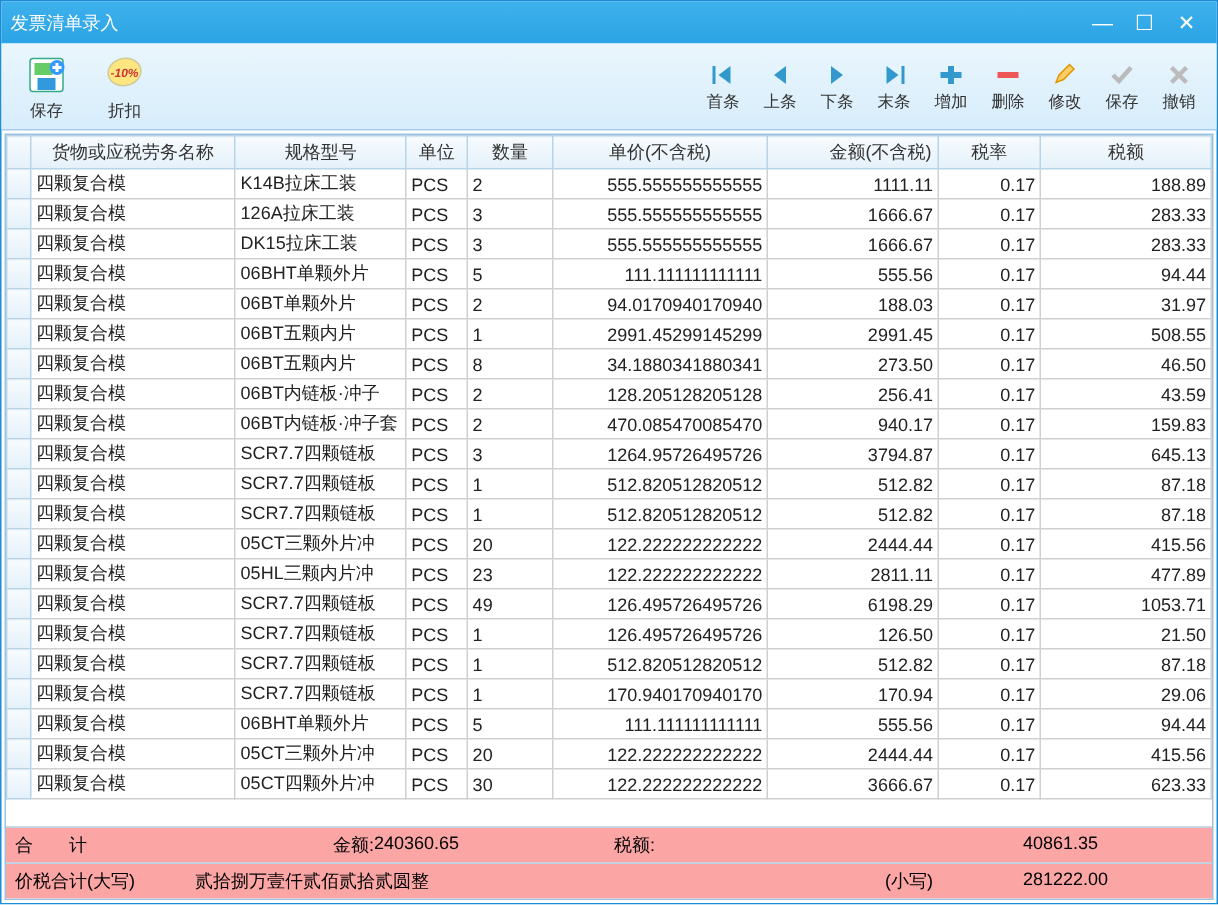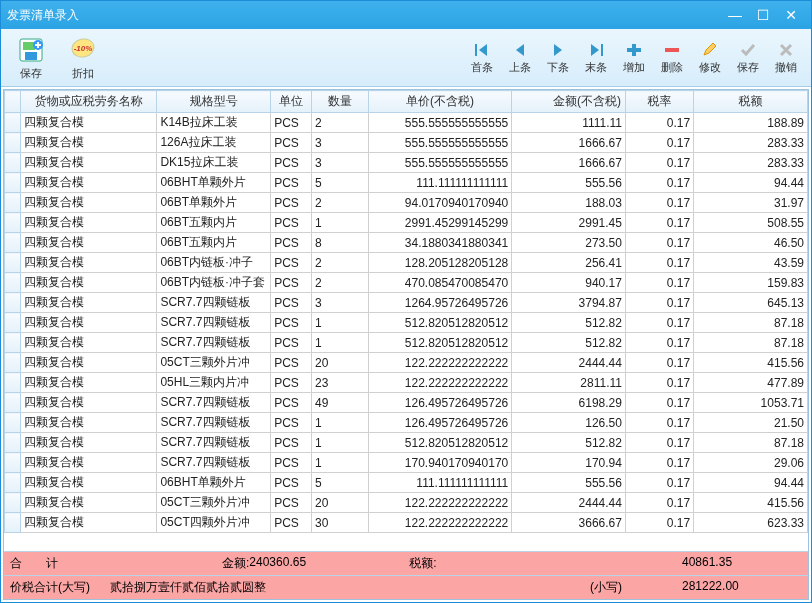--- a/index.html
+++ b/index.html
@@ -413,19 +413,19 @@
 
     <div class="summary">
       <span class="lbl">合　　计</span>
       <span class="amt-lbl">金额:</span>
       <span class="val">240360.65</span>
       <span style="margin-left:40px">税额:</span>
       <span class="val" style="margin-left:auto">40861.35</span>
     </div>
     <div class="summary">
       <span class="lbl">价税合计(大写)</span>
-      <span style="">贰拾捌万壹仟贰佰贰拾贰圆整</span>
+      <span style="margin-left:20px">贰拾捌万壹仟贰佰贰拾贰圆整</span>
       <span style="margin-left:auto;margin-right:60px">(小写)</span>
       <span class="val">281222.00</span>
     </div>
   </div>
 
 </div>
 
 </body></html>

